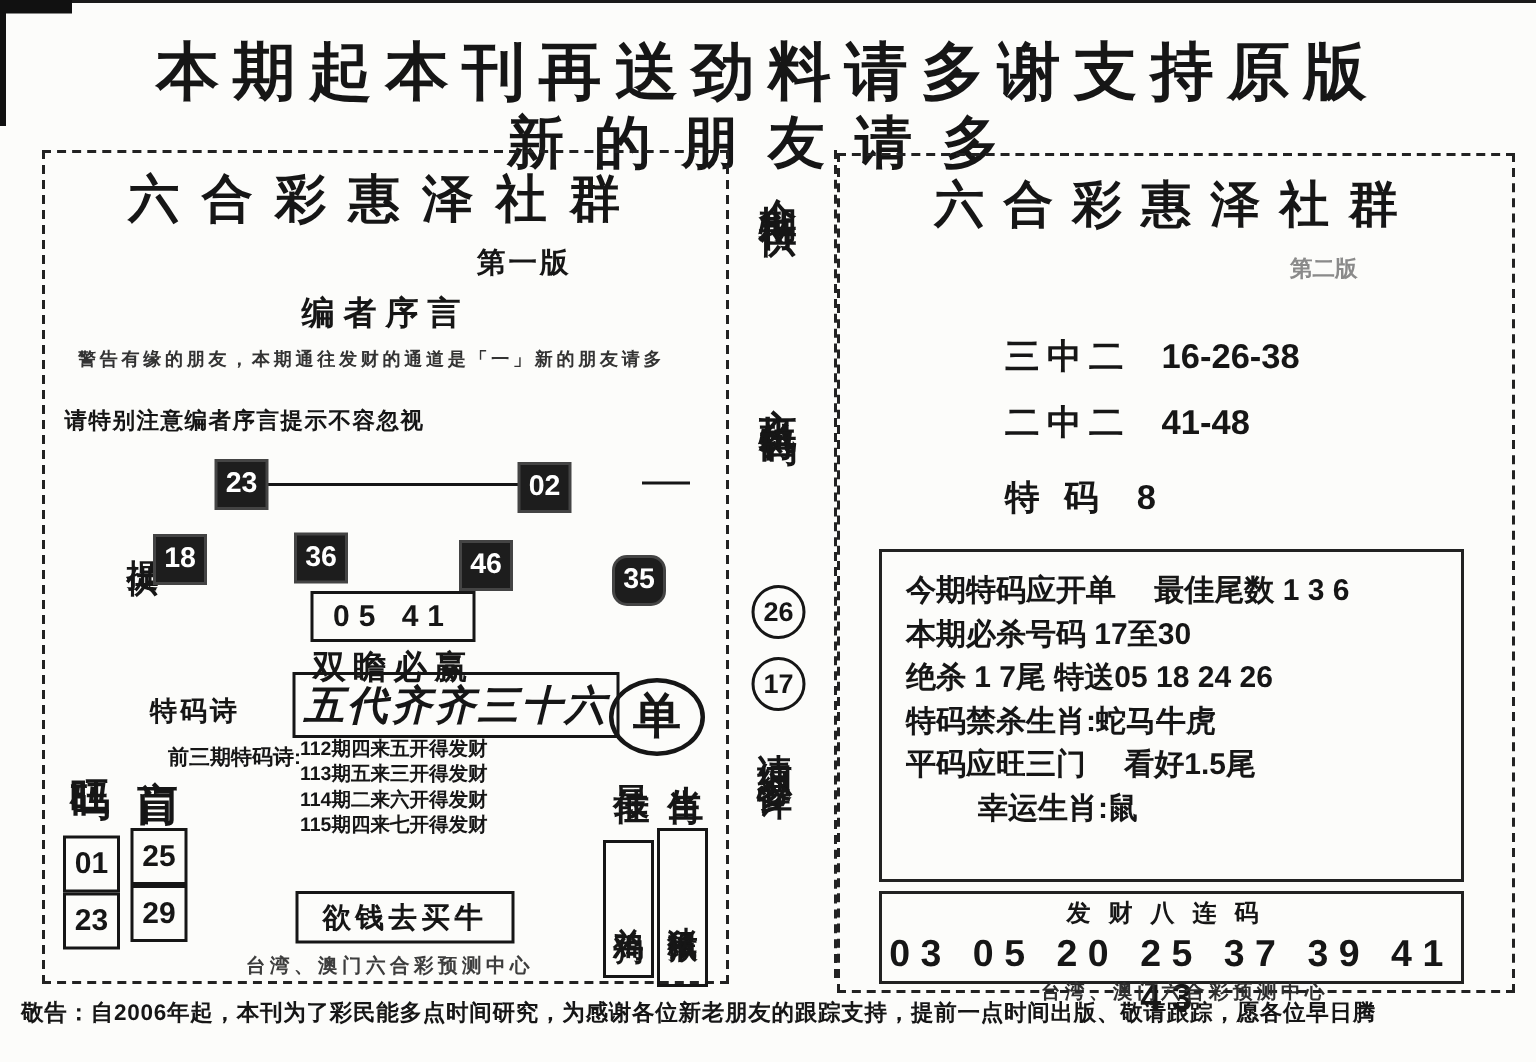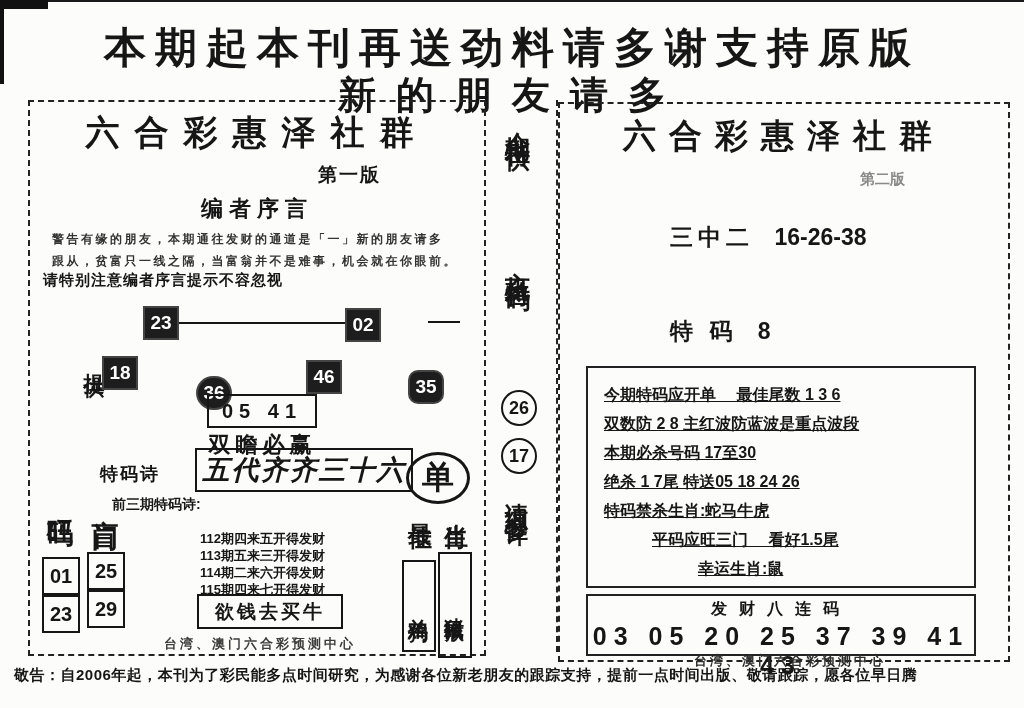--- a/index.html
+++ b/index.html
@@ -42,21 +42,21 @@
   .pickbox{position:absolute;left:177px;top:292px;width:106px;height:30px;
       border:2px solid #161616;display:flex;align-items:center;justify-content:center;
       font-size:20px;letter-spacing:6px;}
   .lp-slogan{position:absolute;left:130px;top:328px;width:205px;text-align:center;
       font-size:22px;letter-spacing:5px;}
   .lp-poemlabel{position:absolute;left:70px;top:360px;font-size:18px;letter-spacing:2px;}
   .poembox{position:absolute;left:165px;top:346px;width:214px;height:40px;
       border:2px solid #161616;display:flex;align-items:center;justify-content:center;
       font-size:27px;letter-spacing:2px;font-style:italic;}
   .lp-histlabel{position:absolute;left:82px;top:394px;font-size:14px;}
-  .lp-hist{position:absolute;left:140px;top:428px;width:185px;text-align:center;
+  .lp-hist{position:absolute;left:140px;top:388px;width:185px;text-align:center;
       font-size:13px;line-height:17px;}
   .vcol-label{position:absolute;writing-mode:vertical-rl;text-orientation:upright;
       font-size:27px;letter-spacing:2px;}
   .numbox{position:absolute;width:34px;height:34px;border:2px solid #161616;
       display:flex;align-items:center;justify-content:center;font-size:20px;}
   .tipbox{position:absolute;left:167px;top:492px;width:142px;height:31px;
       border:2px solid #161616;display:flex;align-items:center;justify-content:center;
       font-size:19px;letter-spacing:3px;}
   .lp-center{position:absolute;left:70px;top:533px;width:320px;text-align:center;
       font-size:13px;letter-spacing:3px;color:#3d3d3d;}
@@ -90,21 +90,21 @@
       font-size:33px;letter-spacing:13px;white-space:nowrap;}
   .rp-edition{position:absolute;left:300px;top:66px;font-size:15px;color:#8a8a8a;
       filter:blur(0.4px);}
   .rp-row{position:absolute;left:110px;font-size:23px;white-space:nowrap;}
   .rp-row .lbl{letter-spacing:5px;margin-right:14px;}
   .rp-row1{top:118px;}
   .rp-row2{top:162px;}
   .rp-row3{top:212px;}
   .tipsbox{position:absolute;left:26px;top:262px;width:390px;height:222px;
       border:2px solid #222;padding-top:12px;box-sizing:border-box;}
-  .tipsbox div{padding-left:16px;font-size:16px;line-height:29px;white-space:nowrap;text-decoration:underline;}
+  .tipsbox div{padding-left:16px;font-size:20px;line-height:29px;white-space:nowrap;}
   .tipsbox div:nth-child(6){padding-left:64px;}
   .tipsbox div:nth-child(7){padding-left:110px;}
   .eightbox{position:absolute;left:26px;top:490px;width:390px;height:62px;
       border:2px solid #222;text-align:center;box-sizing:border-box;}
   .eight-title{font-size:16px;letter-spacing:12px;margin-top:3px;}
   .eight-codes{font-size:25px;letter-spacing:7px;margin-top:2px;}
   .rp-center{position:absolute;left:70px;top:548px;width:320px;text-align:center;
       font-size:13px;letter-spacing:3px;color:#2e2e2e;}
 
   .footer{position:absolute;left:14px;top:666px;width:1000px;font-size:15px;
@@ -120,32 +120,31 @@
 
   <div class="h1">本期起本刊再送劲料请多谢支持原版</div>
   <div class="h2">新的朋友请多</div>
 
   <div class="panel-left">
     <div class="lp-title">六合彩惠泽社群</div>
     <div class="lp-edition">第一版</div>
     <div class="lp-preface-title">编者序言</div>
     <div class="lp-preface">
       <div>警告有缘的朋友，本期通往发财的通道是「一」新的朋友请多</div>
-      <div>跟从，贫富只一线之隔，当富翁并不是难事，机会就在你眼前。</div>
     </div>
     <div class="lp-note">请特别注意编者序言提示不容忽视</div>
 
     <div class="connector"></div>
     <div class="chip" style="left:115px;top:206px;">23</div>
     <div class="chip" style="left:317px;top:208px;">02</div>
     <div class="tick"></div>
 
     <div class="lp-provide">提供</div>
     <div class="chip" style="left:74px;top:256px;">18</div>
-    <div class="chip" style="left:168px;top:276px;border-radius:15px;">36</div>
+    <div class="chip" style="left:168px;top:255px;">36</div>
     <div class="chip" style="left:278px;top:260px;">46</div>
     <div class="chip" style="left:380px;top:270px;border-radius:8px;">35</div>
 
     <div class="pickbox">05  41</div>
     <div class="lp-slogan">双瞻必赢</div>
 
     <div class="lp-poemlabel">特码诗</div>
     <div class="poembox">五代齐齐三十六</div>
 
     <div class="lp-histlabel">前三期特码诗:</div>
@@ -182,28 +181,31 @@
   </div>
 
   <div class="panel-right">
     <div class="rp-title">六合彩惠泽社群</div>
     <div class="rp-edition">第二版</div>
 
     <div class="rp-row rp-row1">
       <span class="lbl">三中二</span>
       <span>16-26-38</span>
     </div>
+    <div class="rp-row rp-row2">
+      <span class="lbl">二中二</span>
+      <span>41-48</span>
+    </div>
     <div class="rp-row rp-row3">
       <span class="lbl">特 码</span>
       <span>8</span>
     </div>
 
     <div class="tipsbox">
       <div>今期特码应开单　 最佳尾数 1 3 6</div>
-      <div>双数防 2 8 主红波防蓝波是重点波段</div>
       <div>本期必杀号码 17至30</div>
       <div>绝杀 1 7尾 特送05 18 24 26</div>
       <div>特码禁杀生肖:蛇马牛虎</div>
       <div>平码应旺三门　 看好1.5尾</div>
       <div>幸运生肖:鼠</div>
     </div>
 
     <div class="eightbox">
       <div class="eight-title">发财八连码</div>
       <div class="eight-codes">03 05 20 25 37 39 41 43</div>

